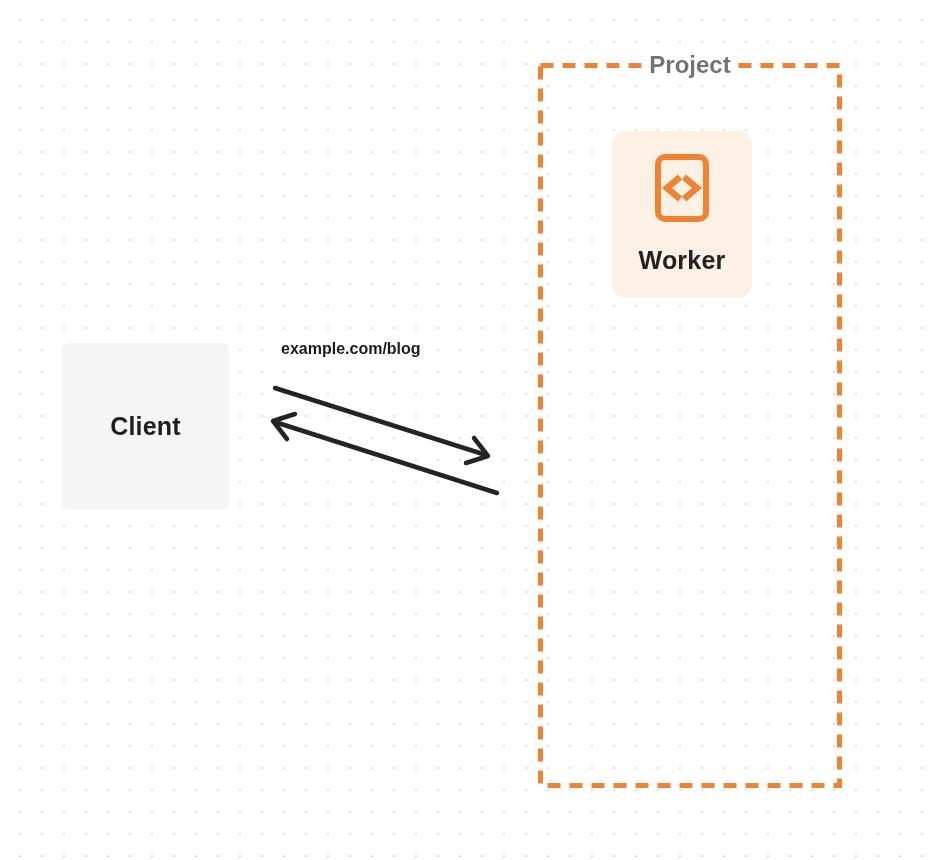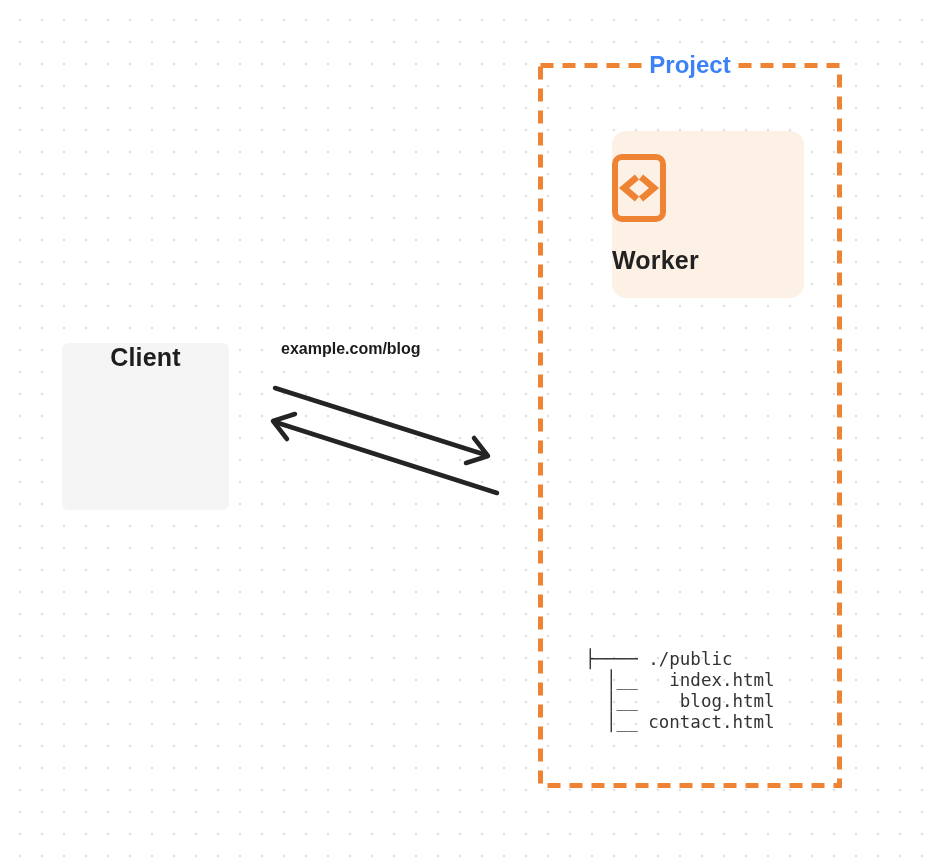--- a/index.html
+++ b/index.html
@@ -16,21 +16,21 @@
     background-position: 9px 9px;
   }
 
   
   .client-box {
     position: absolute;
     left: 62px; top: 343px;
     width: 167px; height: 167px;
     background: #f5f5f6;
     border-radius: 6px;
-    display: flex; justify-content: center;
+    display: flex; align-items: center; justify-content: center;
   }
   .client-label {
     font-size: 25px; font-weight: 700; color: #1e1e1e;
     letter-spacing: 0.2px;
   }
 
   
   .request-label {
     position: absolute;
     left: 281px; top: 340px;
@@ -51,32 +51,32 @@
     width: 304px; height: 725px;
   }
   .project-border-svg { position: absolute; left: 0; top: 0; }
   .project-label {
     position: absolute;
     left: 152px; top: 2px;
     transform: translate(-50%, -50%);
     background: #ffffff;
     padding: 0 7px;
     font-size: 24px; font-weight: 700;
-    color: #3b82f6;
+    color: #737373;
     white-space: nowrap;
   }
 
   
   .card {
     position: absolute;
-    width: 192px; height: 167px;
+    width: 140px; height: 167px;
     background: #fcf1e4;
     border-radius: 14px;
     display: flex; flex-direction: column;
-    align-items: flex-start; justify-content: center;
+    align-items: center; justify-content: center;
     gap: 24px;
   }
   .card-worker { left: 74px; top: 68px; }
   .card-assets { left: 70px; top: 416px; }
   .card-label {
     font-size: 25px; font-weight: 700; color: #222222;
     letter-spacing: 0.2px;
   }
 
   
@@ -121,19 +121,15 @@
     <div class="card card-worker">
       <svg width="54" height="68" viewBox="0 0 54 68" xmlns="http://www.w3.org/2000/svg">
         <rect x="3" y="3" width="48" height="62" rx="7" fill="none" stroke="#ed8333" stroke-width="6"></rect>
         <path d="M25 23 L12 34 L25 45" fill="none" stroke="#ed8333" stroke-width="6.5" stroke-linejoin="miter"></path>
         <path d="M29 23 L42 34 L29 45" fill="none" stroke="#ed8333" stroke-width="6.5" stroke-linejoin="miter"></path>
       </svg>
       <span class="card-label">Worker</span>
     </div>
 
 
-    <pre class="file-tree">├──── ./public
-  │__   index.html
-  │__    blog.html
-  │__ contact.html</pre>
   </div>
 
 </div>
 
 </body></html>

